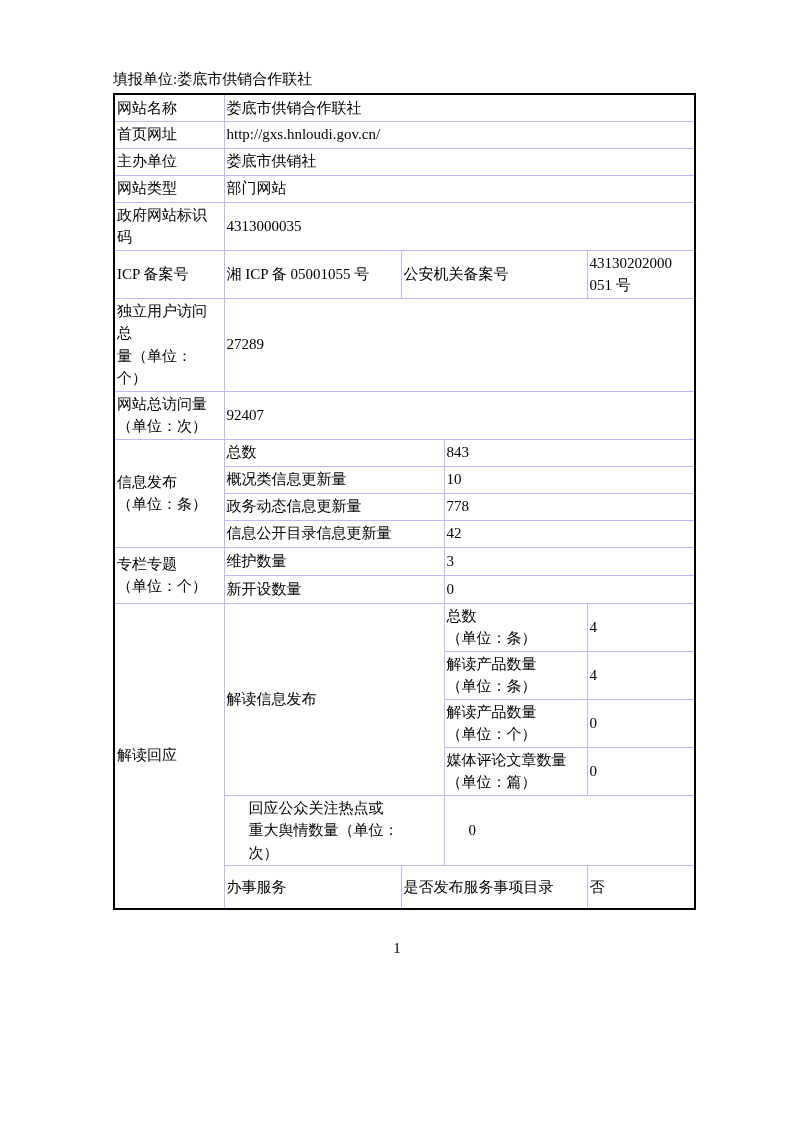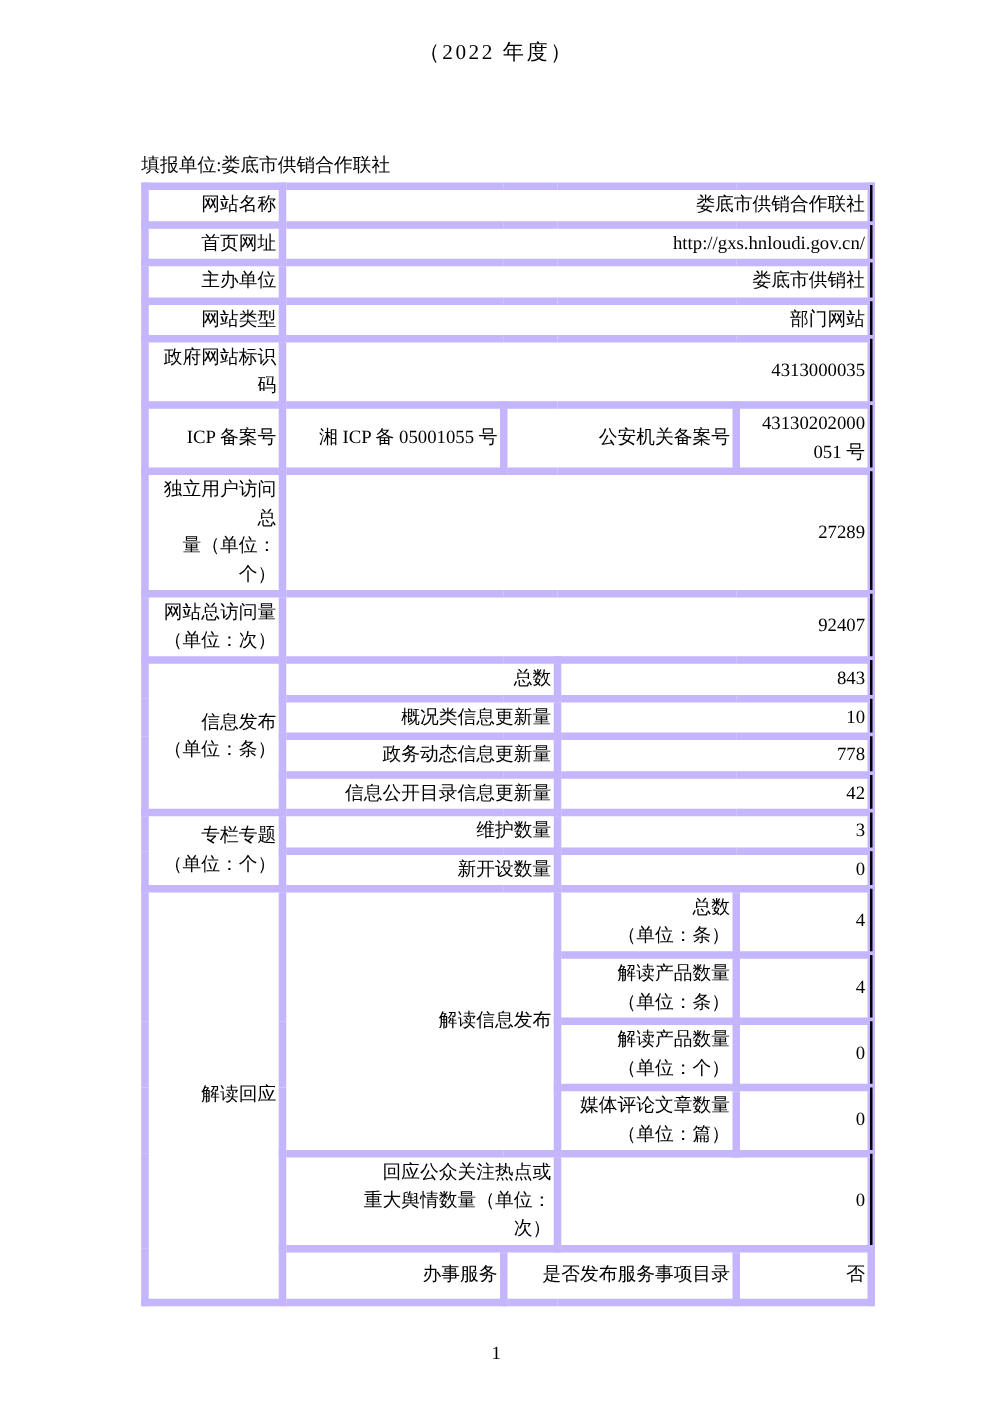--- a/index.html
+++ b/index.html
@@ -30,22 +30,22 @@
     font-size:15px;
   }
   table.report{
     border-collapse:collapse;
     table-layout:fixed;
     margin-left:113px;
     width:581px;
     border:2px solid #000;
   }
   table.report td{
-    border:6px solid #c4b5fd;
-    text-align:right;
+    border:1px solid #c4b5fd;
+    text-align:left;
     vertical-align:middle;
     font-size:15px;
     line-height:1.5;
     padding:1px 2px;
     box-sizing:border-box;
     overflow:hidden;
   }
   tr.h27 td{height:27px;}
   tr.h28 td{height:28px;}
   tr.h43 td{height:43px;}
@@ -56,21 +56,20 @@
     text-align:center;
     font-size:15px;
   }
 </style>
 </head>
 <body>
 
 <div class="page">
 
 
-  <div class="doc-subtitle">（2022 年度）</div>
 
   <div class="unit-line">填报单位:娄底市供销合作联社</div>
 
   <table class="report">
     <colgroup>
       <col style="width:110px">
       <col style="width:177px">
       <col style="width:43px">
       <col style="width:143px">
       <col style="width:108px">

